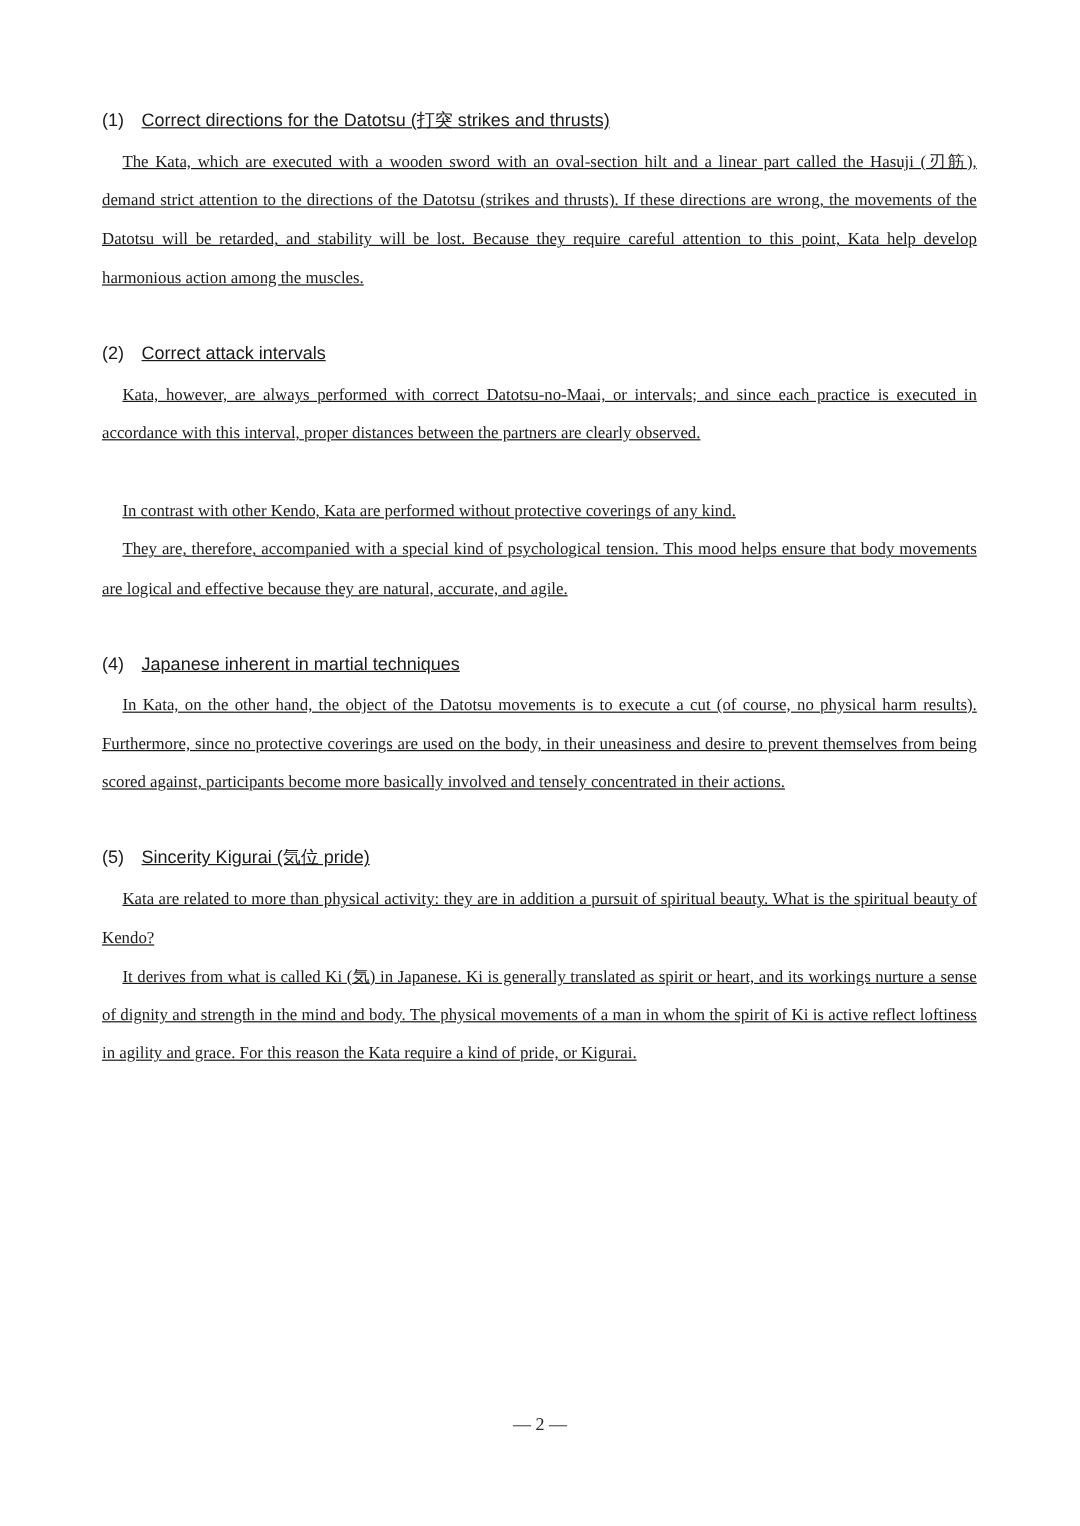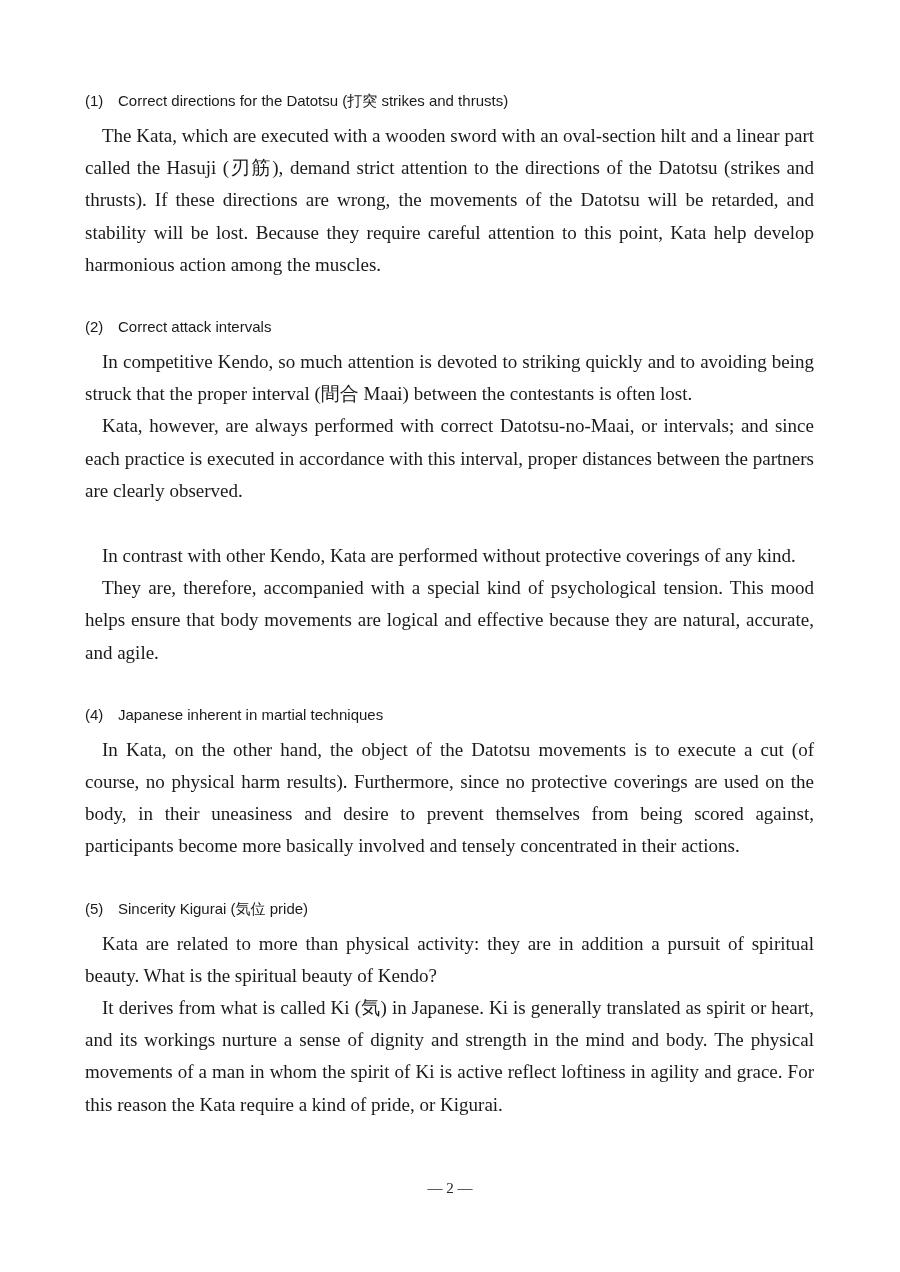--- a/index.html
+++ b/index.html
@@ -1,28 +1,28 @@
 <!DOCTYPE html>
 <html><head>
   <meta charset="utf-8">
   <style>
     html, body { margin: 0; padding: 0; background: #ffffff; }
     body { width: 900px; height: 1272px; position: relative; overflow: hidden; }
-    .page { position: absolute; left: 85px; top: 88px; width: 729px; color: #1a1a1a; }
+    .page { position: absolute; left: 85px; top: 88px; width: 729px; color: #1a1a1a; text-decoration: underline; }
     .heading {
       font-family: "Liberation Sans", sans-serif;
       font-size: 15px;
       height: 26px; line-height: 26px;
       margin: 0 0 6px 0;
       white-space: nowrap;
     }
     .heading .num { display: inline-block; width: 33px; }
     .para {
       font-family: "Liberation Serif", serif;
-      font-size: 19px;
+      font-size: 14px;
       line-height: 32.2px;
       text-align: justify;
       text-indent: 17px;
       margin: 0;
     }
     .section { margin-bottom: 33px; }
     .footer {
       position: absolute; left: 0; width: 900px; top: 1180px;
       text-align: center;
       font-family: "Liberation Serif", serif;
@@ -38,21 +38,20 @@
     <div class="heading">
       <span class="num">(1)</span><span>Correct directions for the Datotsu (打突 strikes and thrusts)</span>
     </div>
     <p class="para">The Kata, which are executed with a wooden sword with an oval-section hilt and a linear part called the Hasuji (刃筋), demand strict attention to the directions of the Datotsu (strikes and thrusts). If these directions are wrong, the movements of the Datotsu will be retarded, and stability will be lost. Because they require careful attention to this point, Kata help develop harmonious action among the muscles.</p>
   </div>
 
   <div class="section">
     <div class="heading">
       <span class="num">(2)</span><span>Correct attack intervals</span>
     </div>
-    <p class="para">In competitive Kendo, so much attention is devoted to striking quickly and to avoiding being struck that the proper interval (間合 Maai) between the contestants is often lost.</p>
     <p class="para">Kata, however, are always performed with correct Datotsu-no-Maai, or intervals; and since each practice is executed in accordance with this interval, proper distances between the partners are clearly observed.</p>
   </div>
 
   <div class="section">
     <p class="para">In contrast with other Kendo, Kata are performed without protective coverings of any kind.</p>
     <p class="para">They are, therefore, accompanied with a special kind of psychological tension. This mood helps ensure that body movements are logical and effective because they are natural, accurate, and agile.</p>
   </div>
 
   <div class="section">
     <div class="heading">

